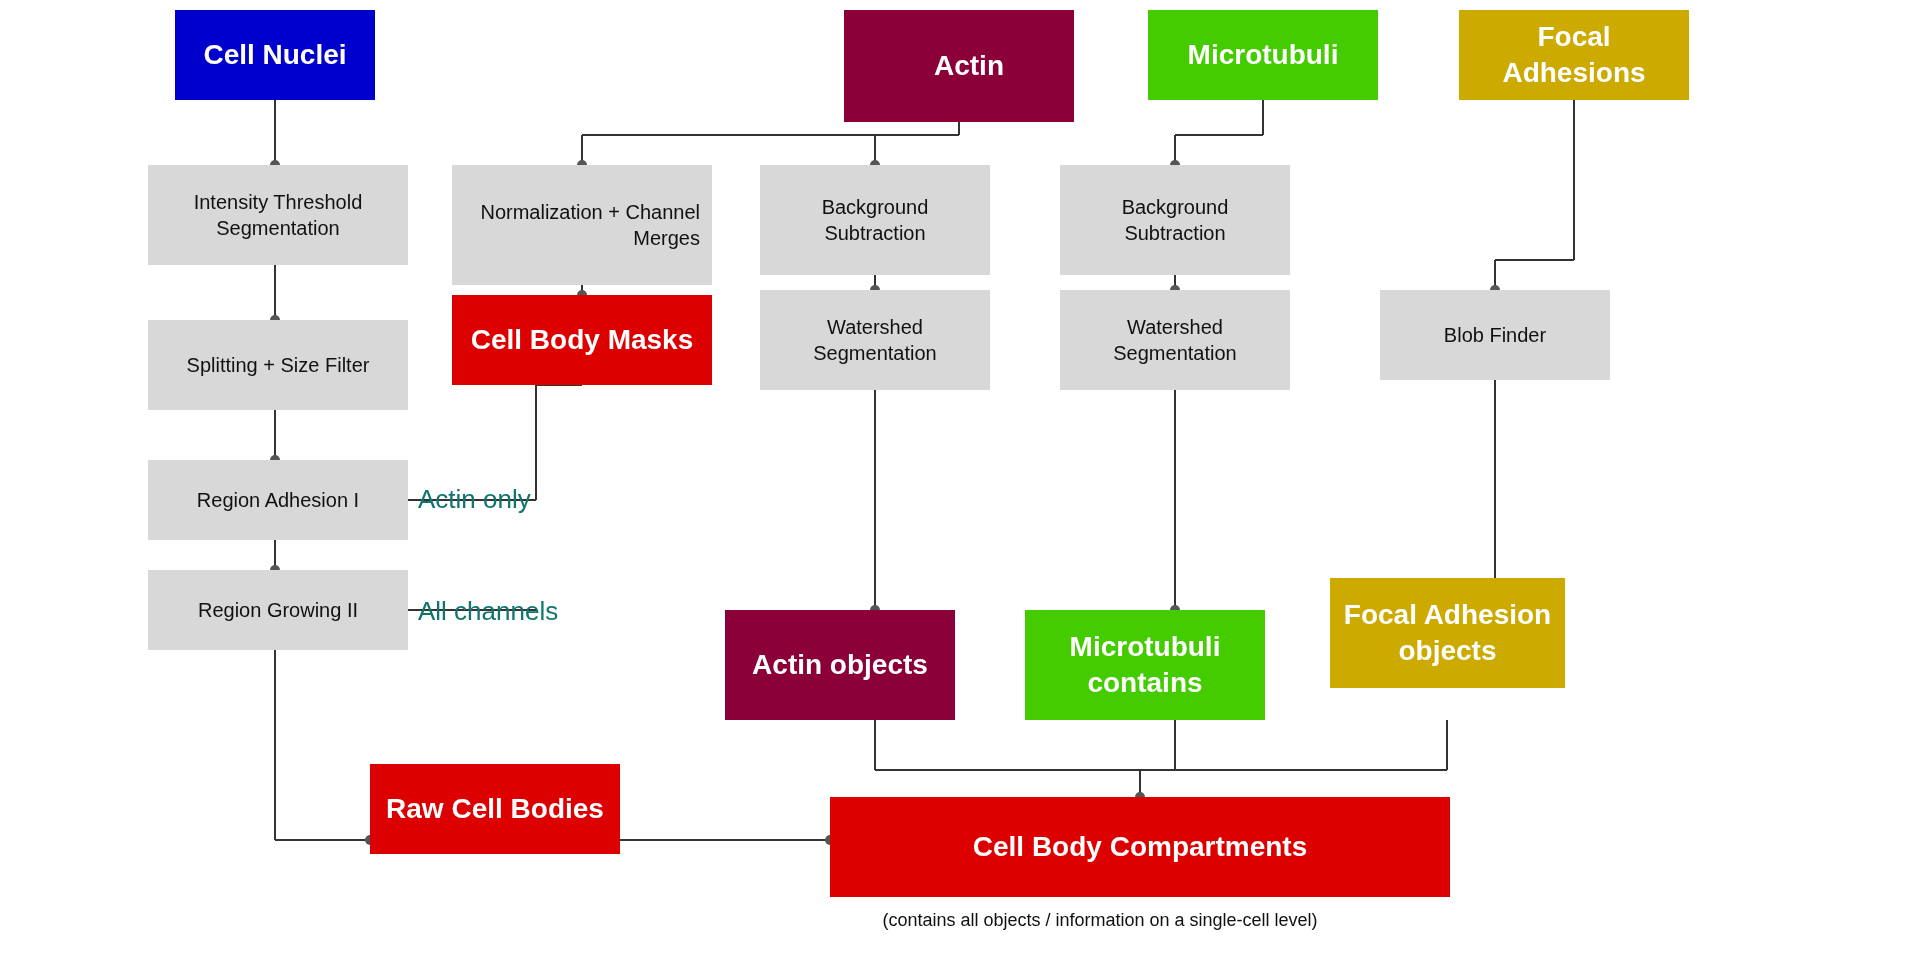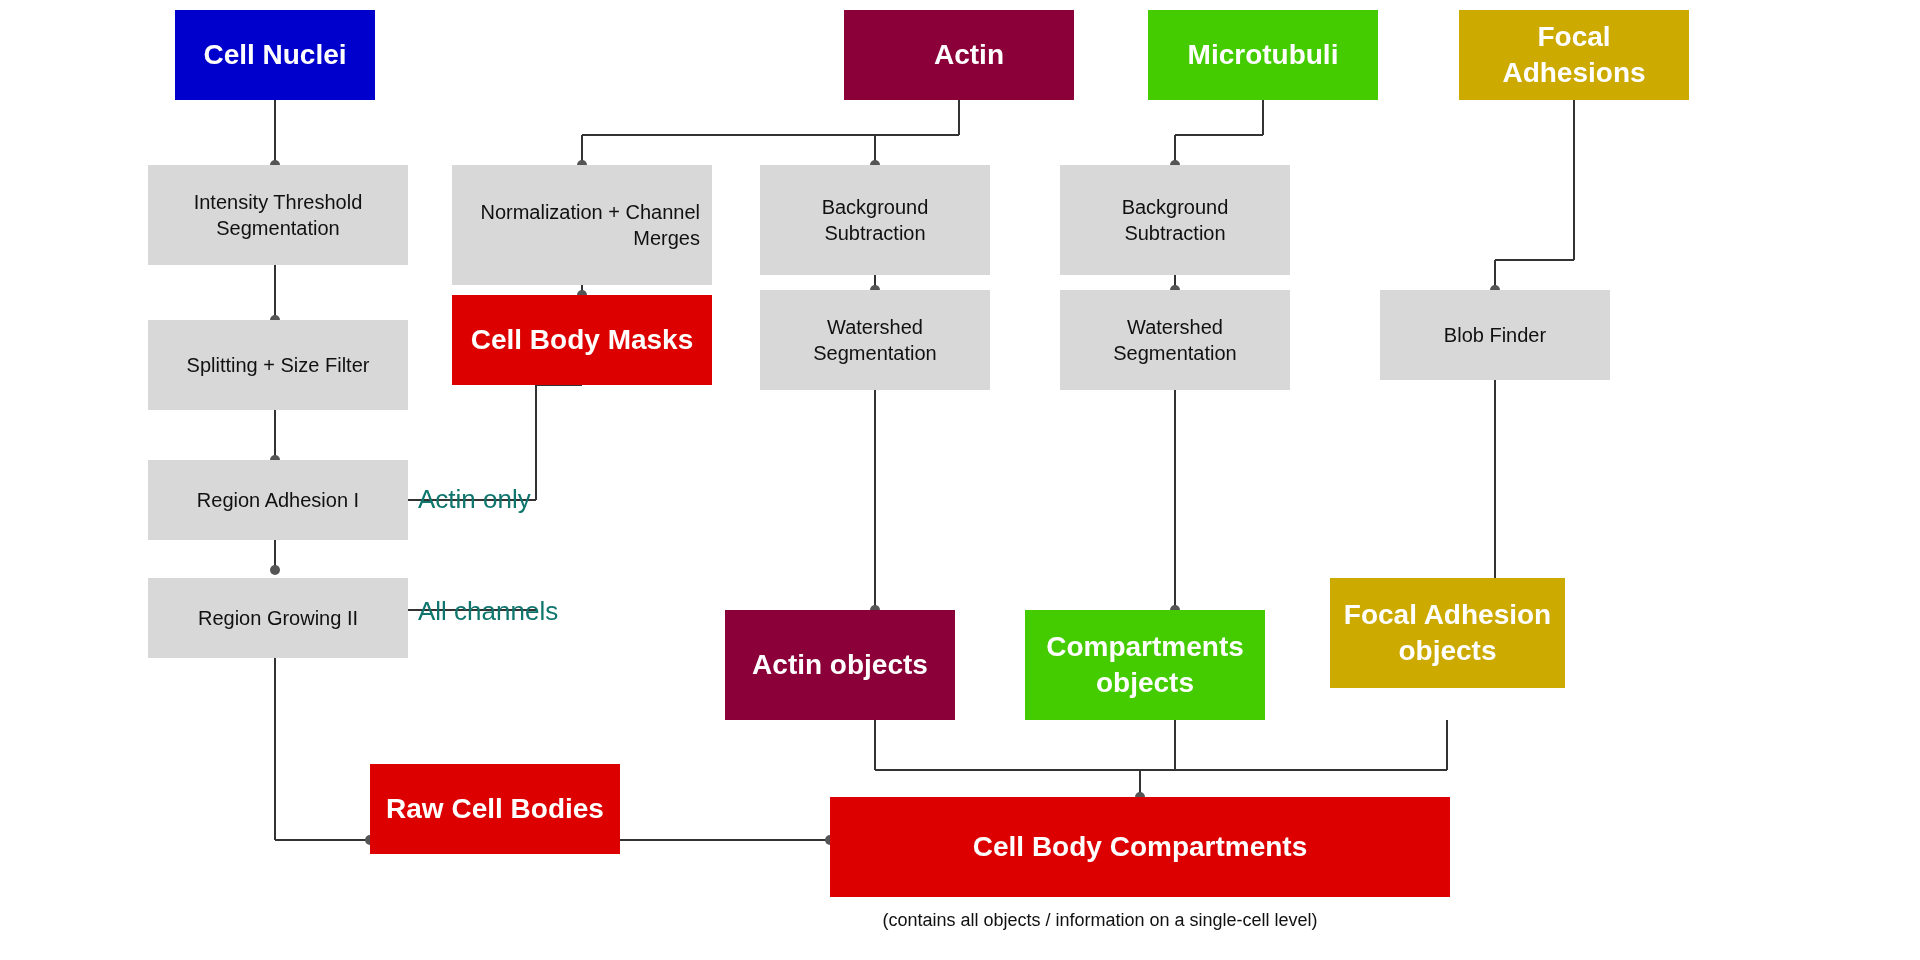--- a/index.html
+++ b/index.html
@@ -141,21 +141,21 @@
     <line x1="875" y1="770" x2="1140" y2="770"></line>
     <line x1="1175" y1="720" x2="1175" y2="770"></line>
     <line x1="1447" y1="720" x2="1447" y2="770"></line>
     <line x1="1447" y1="770" x2="1140" y2="770"></line>
     <line x1="1140" y1="770" x2="1140" y2="797"></line>
     <circle cx="1140" cy="797" r="5"></circle>
   </svg>
 
   <div class="node node-color node-blue" style="left:175px;top:10px;width:200px;height:90px;">Cell Nuclei</div>
 
-  <div class="node node-color node-maroon" style="left:844px;top:10px;width:230px;height:90px;padding-left:32px;">Actin</div>
+  <div class="node node-color node-maroon" style="left:844px;top:10px;width:230px;height:112px;padding-left:32px;">Actin</div>
 
   <div class="node node-color node-green" style="left:1148px;top:10px;width:230px;height:90px;">Microtubuli</div>
 
   <div class="node node-color node-gold" style="left:1459px;top:10px;width:230px;height:90px;">Focal Adhesions</div>
 
   <div class="node node-gray" style="left:148px;top:165px;width:260px;height:100px;">Intensity Threshold Segmentation</div>
 
   <div class="node node-gray" style="left:452px;top:165px;width:260px;height:120px;text-align:right;">Normalization + Channel Merges</div>
 
   <div class="node node-gray" style="left:760px;top:165px;width:230px;height:110px;">Background Subtraction</div>
@@ -167,29 +167,29 @@
   <div class="node node-color node-red" style="left:452px;top:295px;width:260px;height:90px;">Cell Body Masks</div>
 
   <div class="node node-gray" style="left:760px;top:290px;width:230px;height:100px;">Watershed Segmentation</div>
 
   <div class="node node-gray" style="left:1060px;top:290px;width:230px;height:100px;">Watershed Segmentation</div>
 
   <div class="node node-gray" style="left:1380px;top:290px;width:230px;height:90px;">Blob Finder</div>
 
   <div class="node node-gray" style="left:148px;top:460px;width:260px;height:80px;">Region Adhesion I</div>
 
-  <div class="node node-gray" style="left:148px;top:570px;width:260px;height:80px;margin-top:8px;">Region Growing II</div>
+  <div class="node node-gray" style="left:148px;top:570px;width:260px;height:80px;">Region Growing II</div>
 
   <div class="label-text" style="left:418px;top:484px;">Actin only</div>
 
   <div class="label-text" style="left:418px;top:596px;">All channels</div>
 
   <div class="node node-color node-maroon" style="left:725px;top:610px;width:230px;height:110px;">Actin objects</div>
 
-  <div class="node node-color node-green" style="left:1025px;top:610px;width:240px;height:110px;">Compartments objects</div>
+  <div class="node node-color node-green" style="left:1025px;top:610px;width:240px;height:110px;">Microtubuli contains</div>
 
   <div class="node node-color node-gold" style="left:1330px;top:578px;width:235px;height:110px;">Focal Adhesion objects</div>
 
   <div class="node node-color node-red" style="left:370px;top:764px;width:250px;height:90px;">Raw Cell Bodies</div>
 
   <div class="node node-color node-red" style="left:830px;top:797px;width:620px;height:100px;">Cell Body Compartments</div>
 
   <div class="subtitle-text" style="left:700px;top:910px;width:800px;">(contains all objects / information on a single-cell level)</div>
 
 </div>

